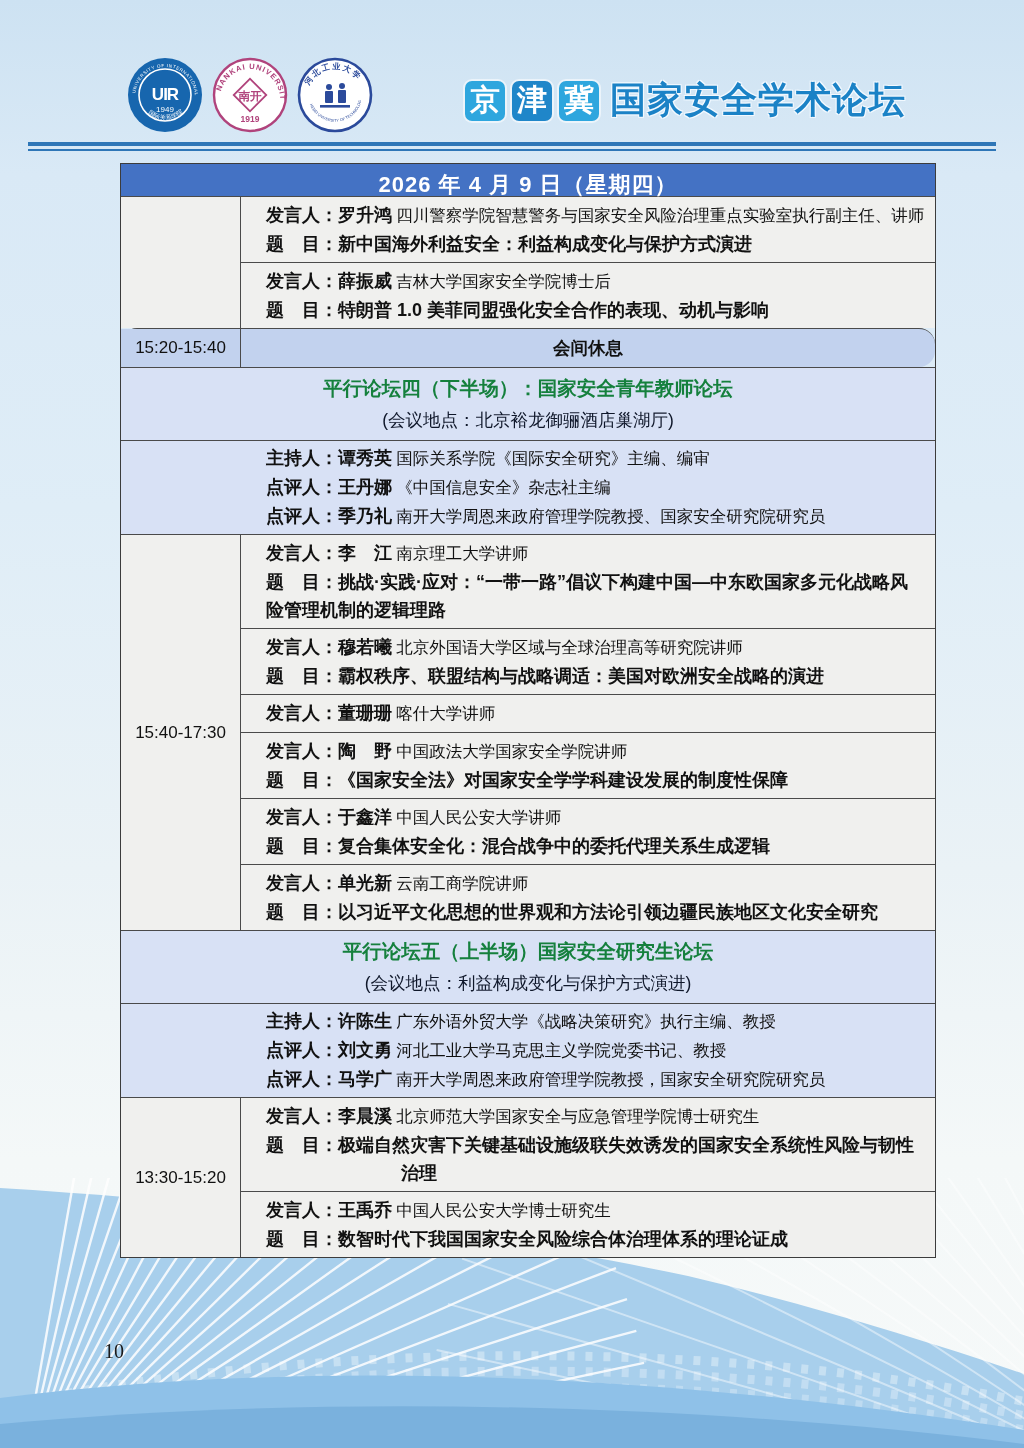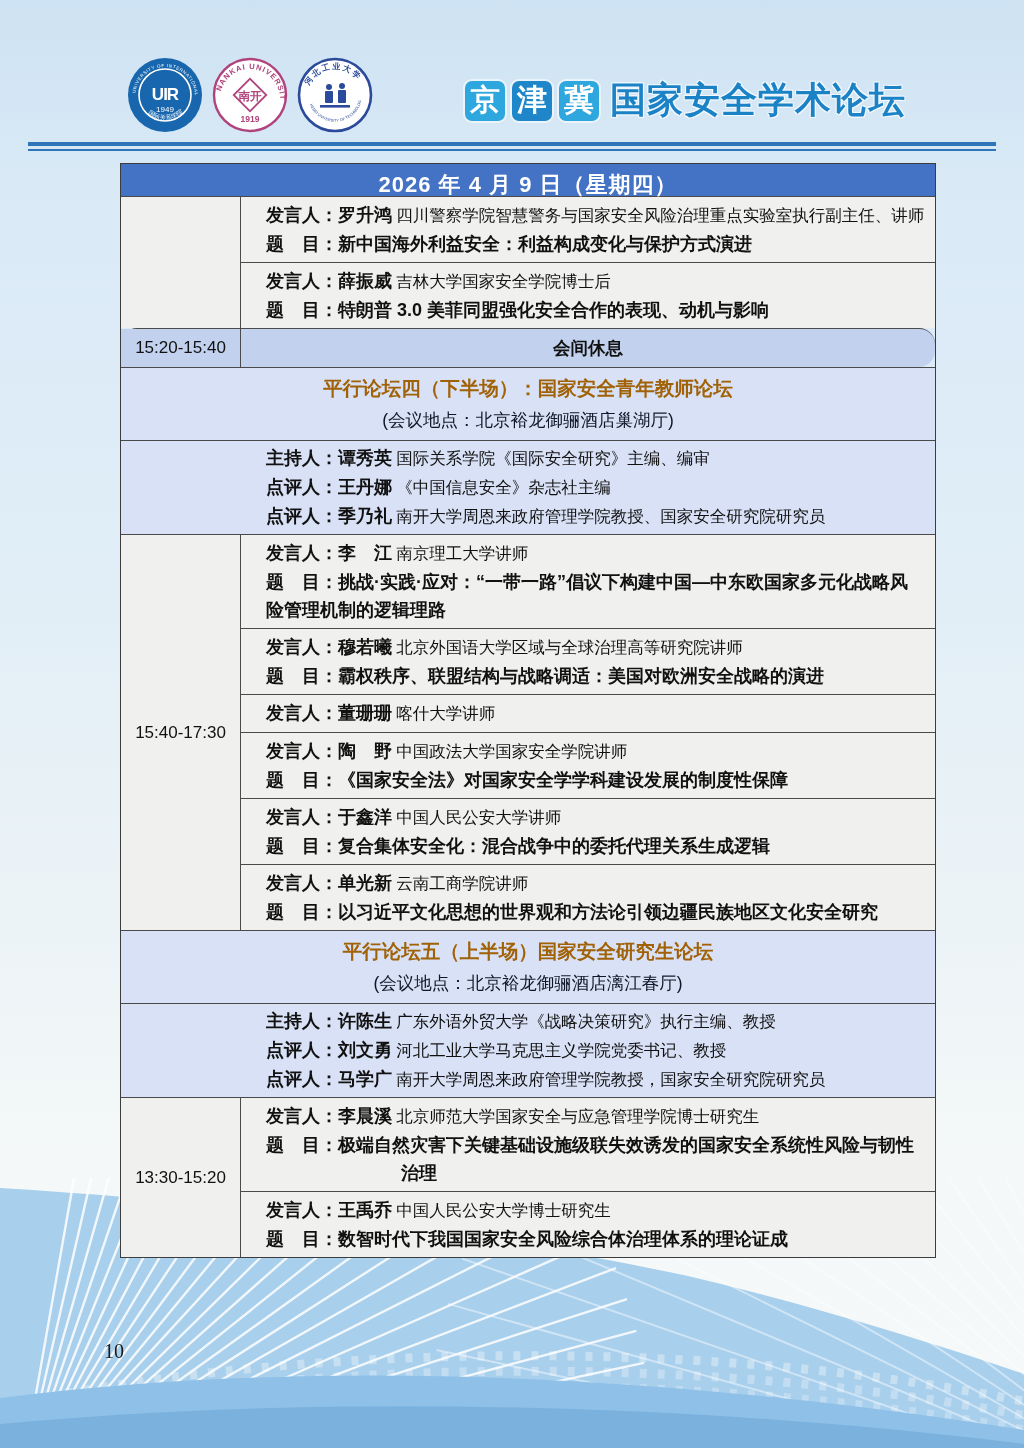--- a/index.html
+++ b/index.html
@@ -33,21 +33,21 @@
   .speaker-line,.topic-line{line-height:28px;}
   .speaker-line{padding-left:135px;text-indent:-135px;}
   .topic-line.hang{padding-left:135px;text-indent:-135px;}
   .lbl,.speaker-name{font-weight:bold;}
   .topic-text{font-weight:bold;}
   .speaker-affiliation,.chair-affiliation{font-family:"Liberation Serif",serif;font-size:16.5px;font-weight:normal;}
   .break-row{background:#c2d2ee;height:38px;border-radius:16px;}
   .break-row .time-cell{background:#c2d2ee;}
   .break-cell{flex:1;text-align:center;line-height:38px;font-weight:bold;font-size:17.5px;}
   .section-header{background:#d8e1f5;text-align:center;padding:4px 6px;width:100%;}
-  .sec-title{color:#a16207;font-weight:bold;font-size:19.5px;line-height:33px;}
+  .sec-title{color:#15803d;font-weight:bold;font-size:19.5px;line-height:33px;}
   .sec-location{color:#0f172a;font-weight:normal;font-size:17.5px;line-height:31px;}
   .chairs{background:#d8e1f5;width:100%;padding:3px 10px 3px 145px;box-sizing:border-box;}
   .chair-line{line-height:28px;}
   
   .page-number{position:absolute;left:104px;top:1340px;z-index:3;font-family:"Liberation Serif",serif;
                font-size:20px;color:#1a1a1a;}
   .bottom-deco{position:absolute;left:0;bottom:0;width:1024px;height:270px;z-index:0;}
 </style>
 </head>
 <body>
@@ -166,21 +166,21 @@
 
   <div class="t-row">
         <div class="time-cell"></div>
         <div class="entries">
           <div class="speaker-entry">
             <div class="speaker-line"><span class="lbl">发言人：</span><span class="speaker-name">罗升鸿</span><span class="speaker-affiliation">  四川警察学院智慧警务与国家安全风险治理重点实验室执行副主任、讲师</span></div>
             <div class="topic-line"><span class="lbl">题　目：</span><span class="topic-text">新中国海外利益安全：利益构成变化与保护方式演进</span></div>
           </div>
           <div class="speaker-entry">
             <div class="speaker-line"><span class="lbl">发言人：</span><span class="speaker-name">薛振威</span><span class="speaker-affiliation">  吉林大学国家安全学院博士后</span></div>
-            <div class="topic-line"><span class="lbl">题　目：</span><span class="topic-text">特朗普 3.0 美菲同盟强化安全合作的表现、动机与影响</span></div>
+            <div class="topic-line"><span class="lbl">题　目：</span><span class="topic-text">特朗普 1.0 美菲同盟强化安全合作的表现、动机与影响</span></div>
           </div>
         </div>
       </div>
       <div class="t-row break-row">
         <div class="time-cell">15:20-15:40</div>
         <div class="break-cell">会间休息</div>
       </div>
       <div class="t-row">
         <div class="section-header">
           <div class="sec-title">平行论坛四（下半场）：国家安全青年教师论坛</div>
@@ -218,21 +218,21 @@
           </div>
           <div class="speaker-entry">
             <div class="speaker-line"><span class="lbl">发言人：</span><span class="speaker-name">单光新</span><span class="speaker-affiliation">  云南工商学院讲师</span></div>
             <div class="topic-line"><span class="lbl">题　目：</span><span class="topic-text">以习近平文化思想的世界观和方法论引领边疆民族地区文化安全研究</span></div>
           </div>
         </div>
       </div>
       <div class="t-row">
         <div class="section-header">
           <div class="sec-title">平行论坛五（上半场）国家安全研究生论坛</div>
-          <div class="sec-location">(会议地点：北京裕龙御骊酒店漓江春厅)</div>
+          <div class="sec-location">(会议地点：利益构成变化与保护方式演进)</div>
         </div>
       </div>
       <div class="t-row">
         <div class="chairs">
           <div class="chair-line"><span class="lbl">主持人：</span><span class="speaker-name">许陈生</span><span class="chair-affiliation">  广东外语外贸大学《战略决策研究》执行主编、教授</span></div>
           <div class="chair-line"><span class="lbl">点评人：</span><span class="speaker-name">刘文勇</span><span class="chair-affiliation">  河北工业大学马克思主义学院党委书记、教授</span></div>
           <div class="chair-line"><span class="lbl">点评人：</span><span class="speaker-name">马学广</span><span class="chair-affiliation">  南开大学周恩来政府管理学院教授，国家安全研究院研究员</span></div>
         </div>
       </div>
       <div class="t-row">

